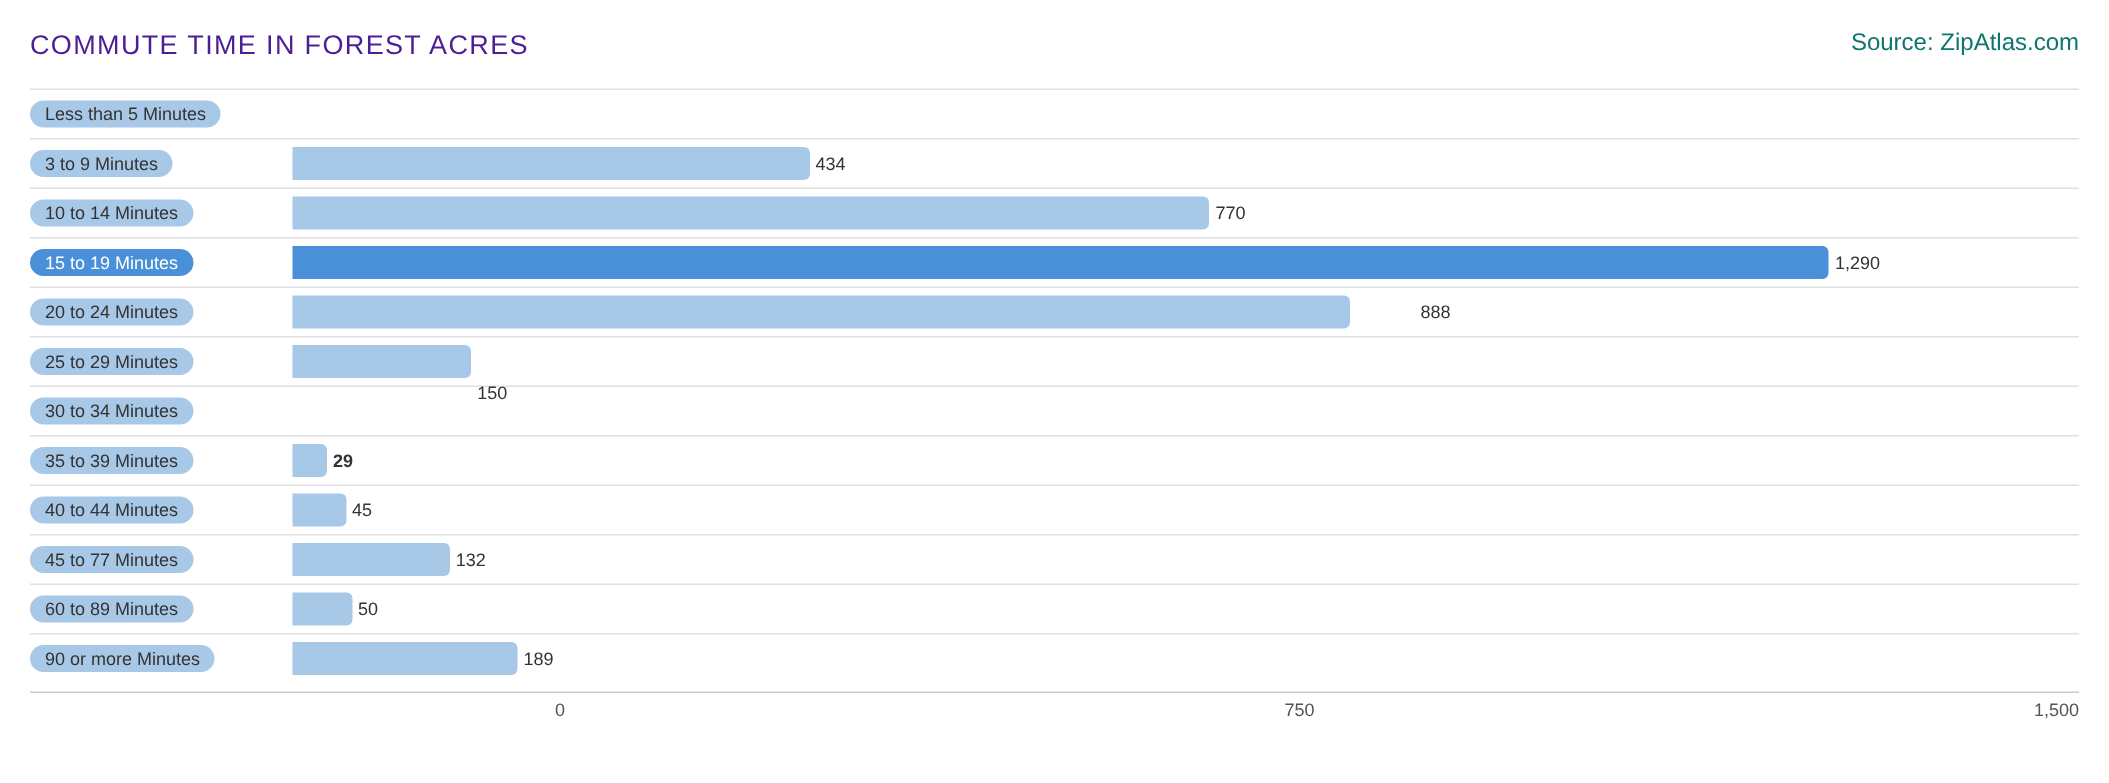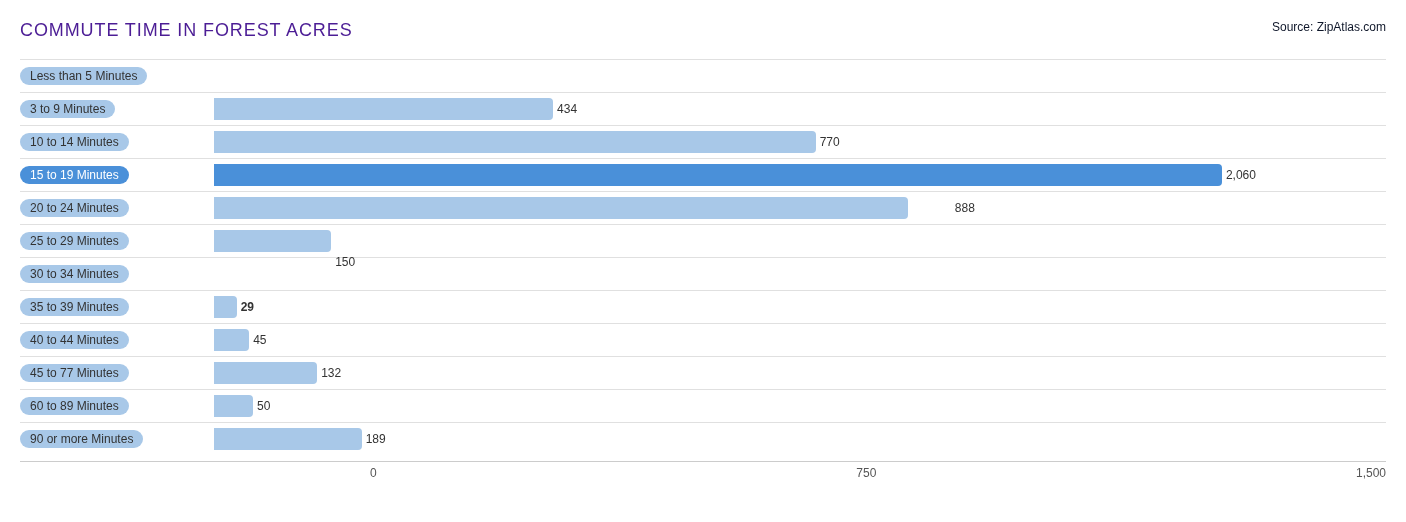--- a/index.html
+++ b/index.html
@@ -17,34 +17,33 @@
       margin-bottom: 18px;
     }
     .chart-title {
       font-size: 18px;
       font-weight: normal;
       letter-spacing: 0.05em;
       color: #4c1d95;
       text-transform: uppercase;
     }
     .source-text {
-      font-size: 12px;
-      color: #0f172a;
+      font-size: 16px;
+      color: #0f766e;
       text-align: center;
     }
     .chart-area {
       width: 100%;
       position: relative;
     }
     .bar-row {
       display: flex;
       align-items: center;
       height: 33px;
       border-top: 1px solid #e0e0e0;
-      gap: 19px;
     }
     .bar-row:last-of-type {
       
     }
     .bar-label {
       width: 175px;
       min-width: 175px;
       font-size: 12px;
       color: #333;
       text-align: left;
@@ -130,21 +129,21 @@
       <div class="bar-label"><span>10 to 14 Minutes</span></div>
       <div class="bar-container">
         <div class="bar" style="width: 51.3333%; --bar-width: 51.33333333333333%;"></div>
         <div class="bar-value" style="--bar-width: 51.33333333333333%; left: calc(51.3333% + 4px);">770</div>
       </div>
     </div>
     <div class="bar-row">
       <div class="bar-label"><span class="highlighted">15 to 19 Minutes</span></div>
       <div class="bar-container">
         <div class="bar highlighted" style="width: 86%; --bar-width: 86%;"></div>
-        <div class="bar-value highlighted" style="--bar-width: 86%; left: calc(86% + 4px);">2,060</div>
+        <div class="bar-value highlighted" style="--bar-width: 86%; left: calc(86% + 4px);">1,290</div>
       </div>
     </div>
     <div class="bar-row">
       <div class="bar-label"><span>20 to 24 Minutes</span></div>
       <div class="bar-container">
         <div class="bar" style="width: 59.2%; --bar-width: 59.199999999999996%;"></div>
         <div class="bar-value" style="--bar-width: 59.199999999999996%; left: calc(59.2% + 4px); margin-left: 43px;">888</div>
       </div>
     </div>
     <div class="bar-row">

